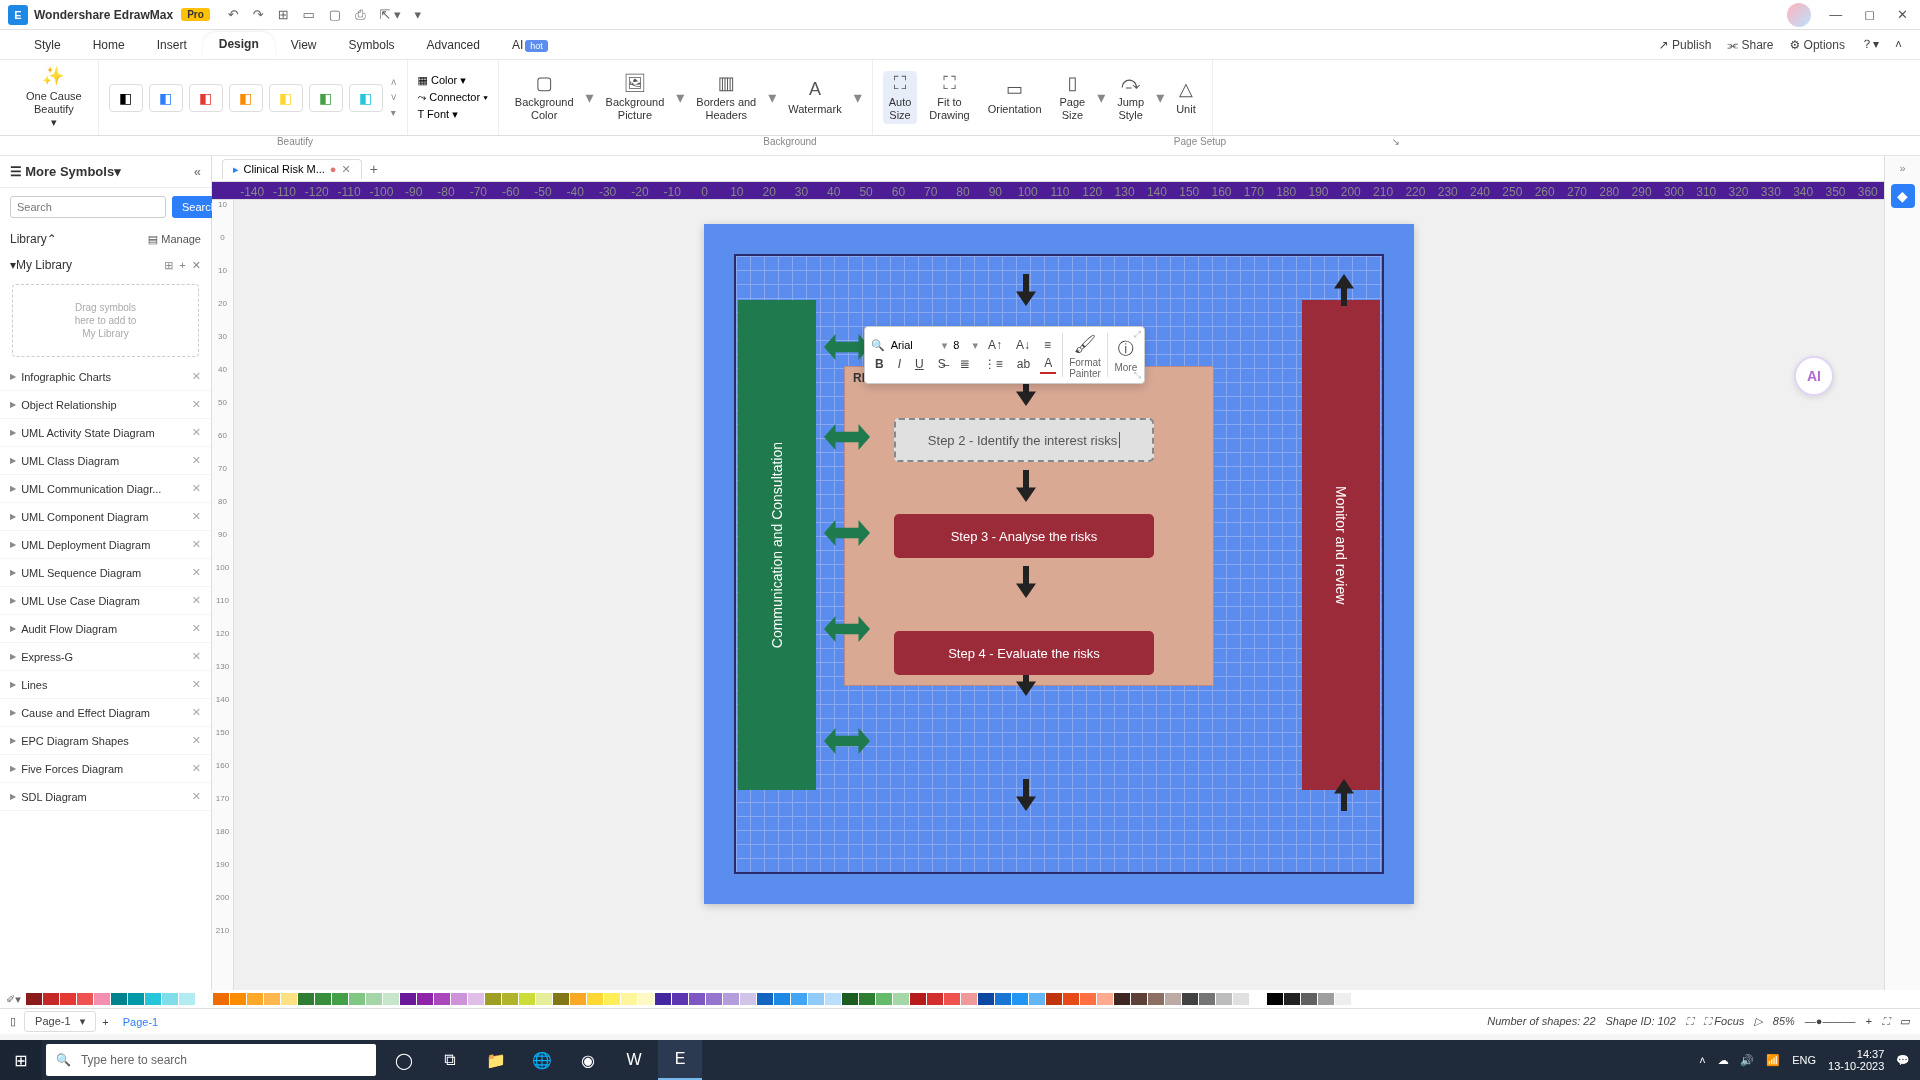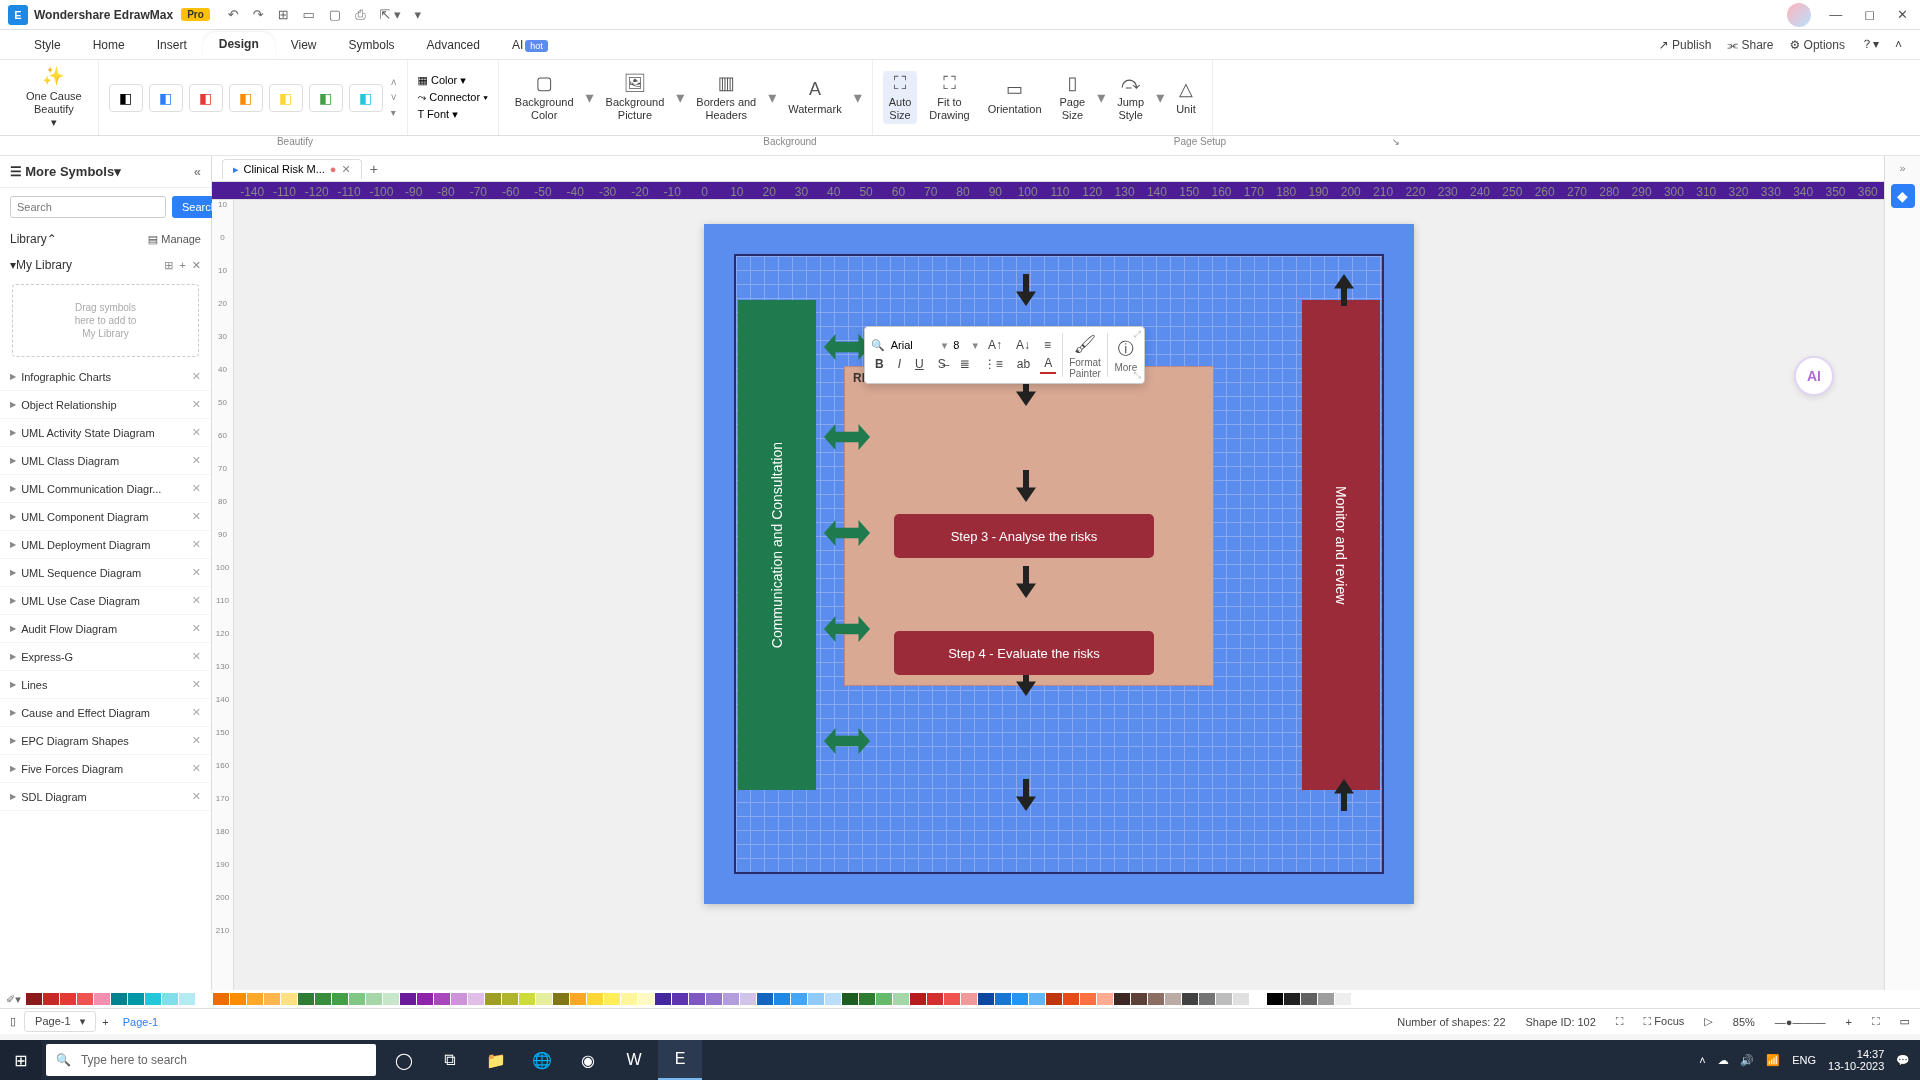--- a/index.html
+++ b/index.html
@@ -102,21 +102,21 @@
 .right-strip .rs-ico { width: 24px; height: 24px; border-radius: 4px; display: flex; align-items: center; justify-content: center; color: #5b8def; font-size: 14px; }
 .ai-bubble { position: absolute; right: 50px; top: 200px; width: 40px; height: 40px; border-radius: 50%; background: #fff; border: 2px solid #e1d4f5; display: flex; align-items: center; justify-content: center; color: #b36bd4; font-weight: 700; font-size: 14px; box-shadow: 0 2px 6px rgba(0,0,0,0.1); }
 
 
 .palette { height: 18px; background: #fff; display: flex; align-items: center; padding: 0 6px; gap: 1px; }
 .palette .sw { width: 16px; height: 12px; }
 
 
 .pages-bar { height: 26px; background: #fff; border-top: 1px solid #ddd; display: flex; align-items: center; padding: 0 10px; font-size: 11px; color: #444; }
 .pages-bar .pg { padding: 3px 10px; border: 1px solid #ddd; border-radius: 3px; margin-right: 6px; }
-.pages-bar .status-right { margin-left: auto; display: flex; align-items: center; gap: 20px; }
+.pages-bar .status-right { margin-left: auto; display: flex; gap: 10px; font-style: italic; }
 
 
 .taskbar { position: absolute; bottom: 0; left: 0; right: 0; height: 40px; background: #1f2a3a; display: flex; align-items: center; color: #fff; font-size: 12px; }
 .start { width: 42px; height: 40px; display: flex; align-items: center; justify-content: center; background: #1a2433; font-size: 16px; }
 .search-box { height: 32px; background: #fff; color: #666; display: flex; align-items: center; padding: 0 10px; width: 330px; border-radius: 2px; margin-left: 4px; gap: 10px; }
 .tb-icons { display: flex; align-items: center; gap: 2px; margin-left: 6px; }
 .tb-icons .ti { width: 44px; height: 40px; display: flex; align-items: center; justify-content: center; font-size: 16px; }
 .tb-icons .ti.active { border-bottom: 2px solid #76b9ed; background: #2b3a50; }
 .tray { margin-left: auto; display: flex; align-items: center; gap: 12px; padding-right: 10px; font-size: 11px; }
 .clock { text-align: right; line-height: 1.1; }
@@ -481,20 +481,24 @@
         <div class="arrow-down" style="left:312px;top:440px"></div>
         <div class="arrow-down" style="left:312px;top:555px"></div>
         <div class="arrow-up" style="right:60px;top:555px"></div>
 
         <div class="arrow-bi" style="left:120px;top:110px"></div>
         <div class="arrow-bi" style="left:120px;top:200px"></div>
         <div class="arrow-bi" style="left:120px;top:296px"></div>
         <div class="arrow-bi" style="left:120px;top:392px"></div>
         <div class="arrow-bi" style="left:120px;top:504px"></div>
 
+        <div class="stepbox editing s2">
+            <span>Step 2 - Identify the interest risks</span>
+            <span style="border-right:1px solid #555;height:16px;margin-left:2px"></span>
+          </div>
         <div class="stepbox s3">Step 3 - Analyse the risks</div>
         <div class="stepbox s4">Step 4 - Evaluate the risks</div>
 
         <div class="float-tb" style="left:160px;top:102px">
           <span class="ft-close">⤢</span>
           <div class="ft-col">
             <div class="ft-row">
               <span style="color:#888">🔍</span>
               <span><span>Arial</span> <span style="color:#888;margin-left:26px">▾</span></span>
               <span><span>8</span> <span style="color:#888;margin-left:10px">▾</span></span>

